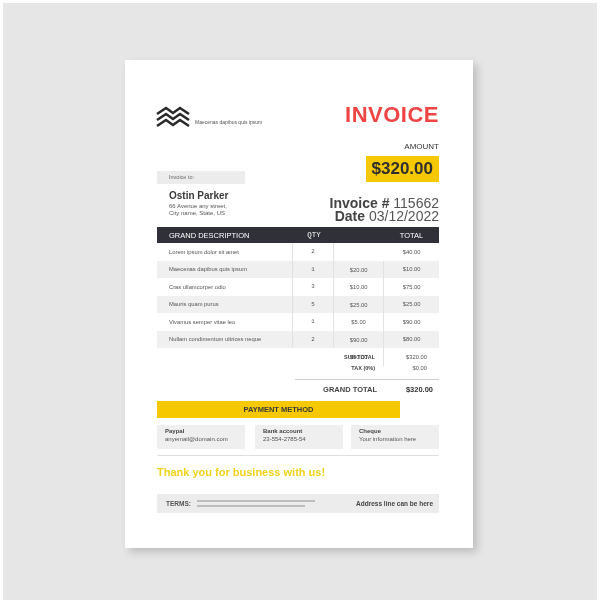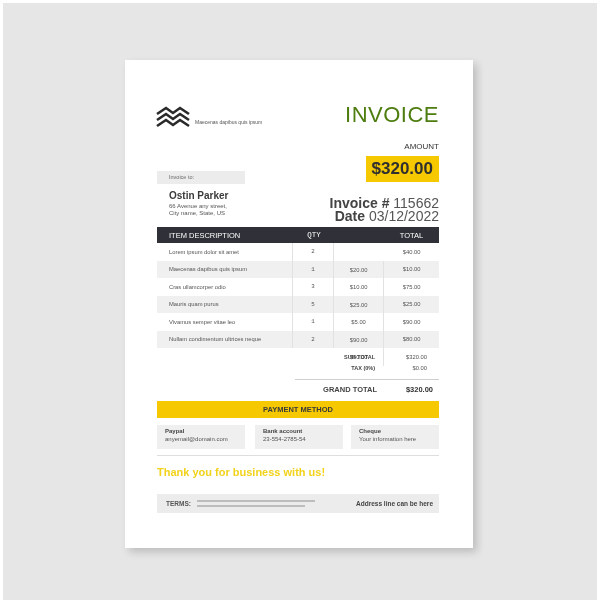--- a/index.html
+++ b/index.html
@@ -14,21 +14,21 @@
     position: absolute; left: 125px; top: 60px; width: 348px; height: 488px; background: #ffffff;
     box-shadow: 4px 4px 8px rgba(0,0,0,0.18);
   }
   .abs { position: absolute; }
 
   
   .logo { left: 30px; top: 44px; width: 36px; height: 24px; }
   .brand-name { left: 69px; top: 42px; font-size: 15px; font-weight: bold; color: #2a2a2a; letter-spacing: 0.2px; }
   .brand-tag { left: 70px; top: 59px; font-size: 5px; color: #555; }
 
-  .invoice-title { right: 34px; top: 42px; font-size: 22px; font-weight: normal; color: #4d7c0f; letter-spacing: 0.5px; }
+  .invoice-title { right: 34px; top: 42px; font-size: 22px; font-weight: bold; color: #ef4444; letter-spacing: 0.5px; }
   .amount-label { right: 34px; top: 82px; font-size: 8px; color: #333; }
   .amount-box {
     right: 34px; top: 96px; height: 26px; padding: 0 6px; background: #f5c800;
     font-size: 17px; font-weight: bold; color: #2f2f2f; line-height: 26px;
   }
 
   .invoice-to-box { left: 32px; top: 111px; width: 88px; height: 13px; background: #ececec; }
   .invoice-to-label { left: 44px; top: 114px; font-size: 5.5px; color: #666; }
   .client-name { left: 44px; top: 130px; font-size: 10px; font-weight: bold; color: #3a3a3a; }
   .client-addr1 { left: 44px; top: 143px; font-size: 6px; color: #555; }
@@ -52,21 +52,21 @@
   .row .c-qty, .row .c-price { border-right: 1px solid #e2e2e2; height: 100%; display: flex; align-items: center; justify-content: center; }
   .row .c-desc { border-right: 1px solid #e2e2e2; height: 100%; display: flex; align-items: center; }
 
   .sum-label { right: 98px; font-size: 5.5px; font-weight: bold; color: #444; text-align: right; }
   .sum-value { right: 46px; font-size: 5.8px; color: #555; text-align: right; }
   .sum-divider { left: 170px; top: 319px; width: 144px; height: 1px; background: #cfcfcf; }
   .grand-label { right: 96px; top: 325px; font-size: 7.5px; font-weight: bold; color: #444; margin-left: 33px; }
   .grand-value { right: 40px; top: 325px; font-size: 7.5px; font-weight: bold; color: #333; }
 
   .pay-bar {
-    left: 32px; top: 341px; width: 282px; height: 17px; background: #f5c800;
+    left: 32px; top: 341px; width: 243px; height: 17px; background: #f5c800;
     font-size: 7.5px; font-weight: bold; color: #3a3a3a; text-align: center; line-height: 17px;
   }
   .pay-card { top: 365px; height: 24px; background: #efefef; box-sizing: border-box; padding: 3px 8px; }
   .pay-card .t { font-size: 6px; font-weight: bold; color: #444; display: block; }
   .pay-card .v { font-size: 6px; color: #555; display: block; margin-top: 2px; }
   .pay-divider { left: 32px; top: 395px; width: 282px; height: 1px; background: #dedede; }
 
   .thanks { left: 32px; top: 406px; width: 282px; font-size: 11px; font-weight: bold; color: #f2d21a; }
 
   .terms-bar { left: 32px; top: 434px; width: 282px; height: 19px; background: #ececec; }
@@ -102,21 +102,21 @@
     <b>Invoice #</b>
     <span>115662</span>
   </div>
   <div class="abs meta-row" style="top:148px;">
     <b>Date</b>
     <span>03/12/2022</span>
   </div>
 
   <div class="abs table">
     <div class="thead">
-      <div class="c-desc">ITEM DESCRIPTION</div>
+      <div class="c-desc">GRAND DESCRIPTION</div>
       <div class="c-qty">QTY</div>
       <div class="c-price">PRICE</div>
       <div class="c-total">TOTAL</div>
     </div>
     <div class="row">
       <div class="c-desc">Lorem ipsum dolor sit amet</div>
       <div class="c-qty">2</div>
       <div class="c-price">$20.00</div>
       <div class="c-total">$40.00</div>
     </div>

